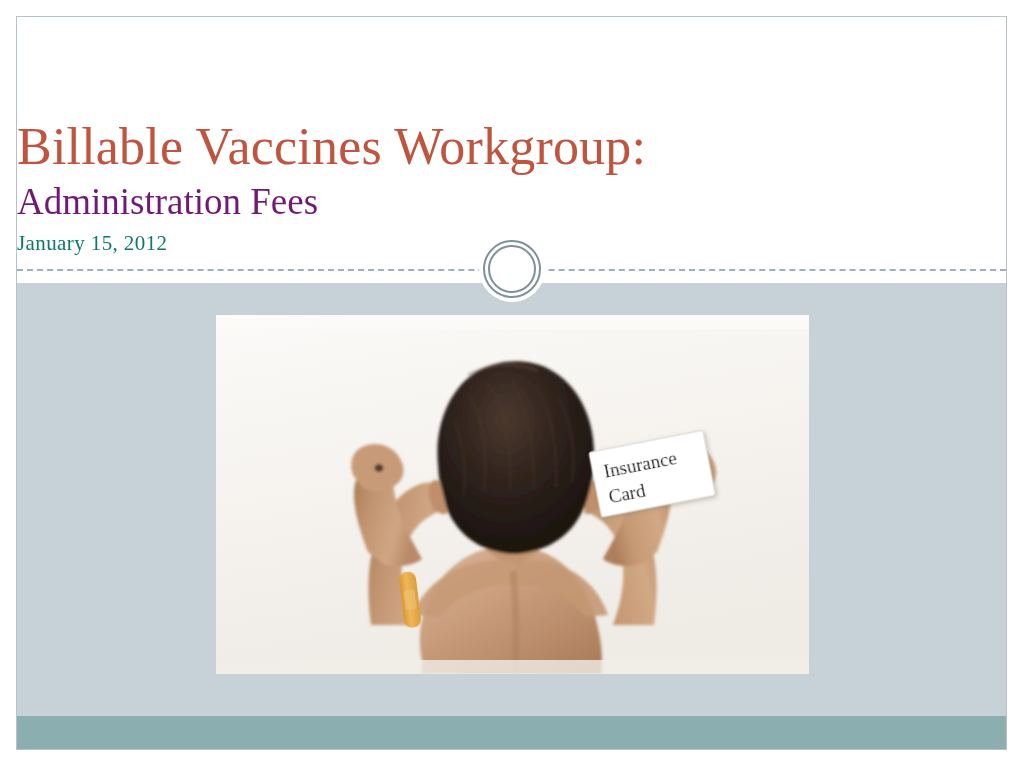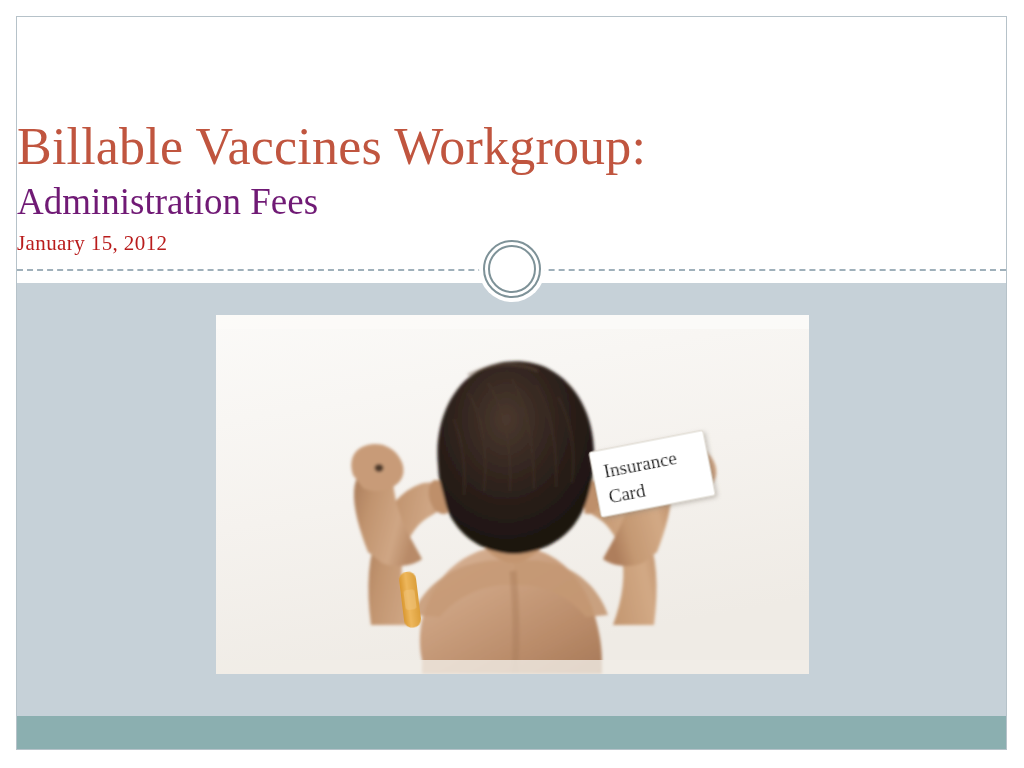--- a/index.html
+++ b/index.html
@@ -70,21 +70,21 @@
     color: #701a75;
     font-weight: normal;
     margin: 6px 0 0 0;
     padding: 0;
   }
 
   .title-date {
     font-family: "Liberation Serif", serif;
     font-size: 21px;
     line-height: 1.2;
-    color: #b91c1c;
+    color: #0f766e;
     font-weight: normal;
     margin: 8px 0 0 0;
     padding: 0;
     letter-spacing: 0.4px;
   }
 
   
   .divider {
     position: absolute;
     left: 0;

